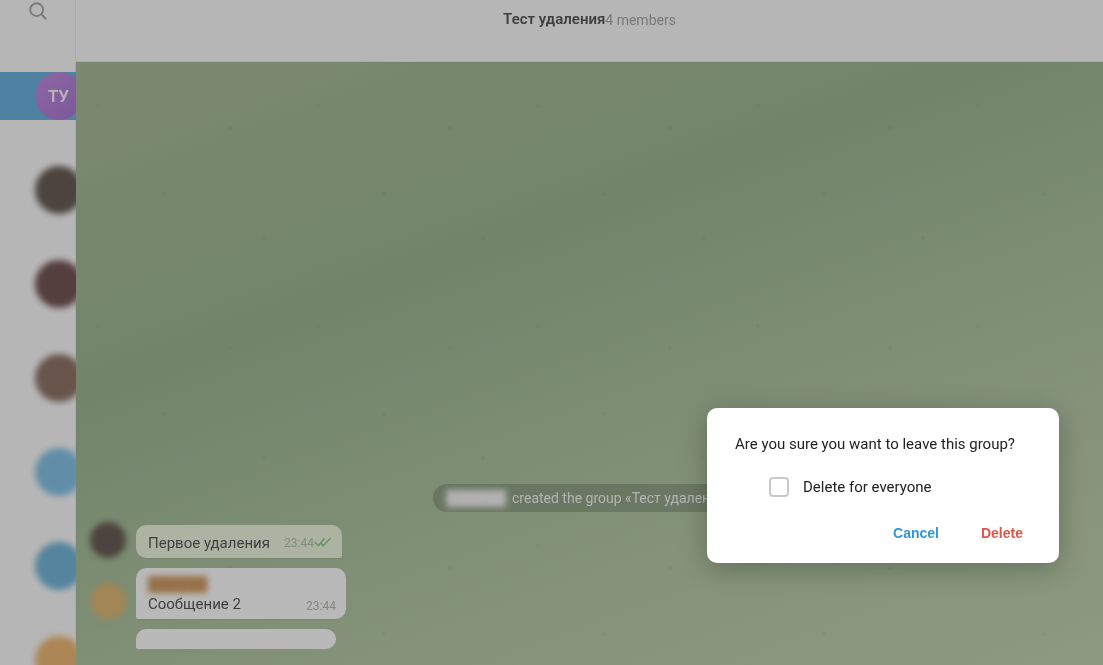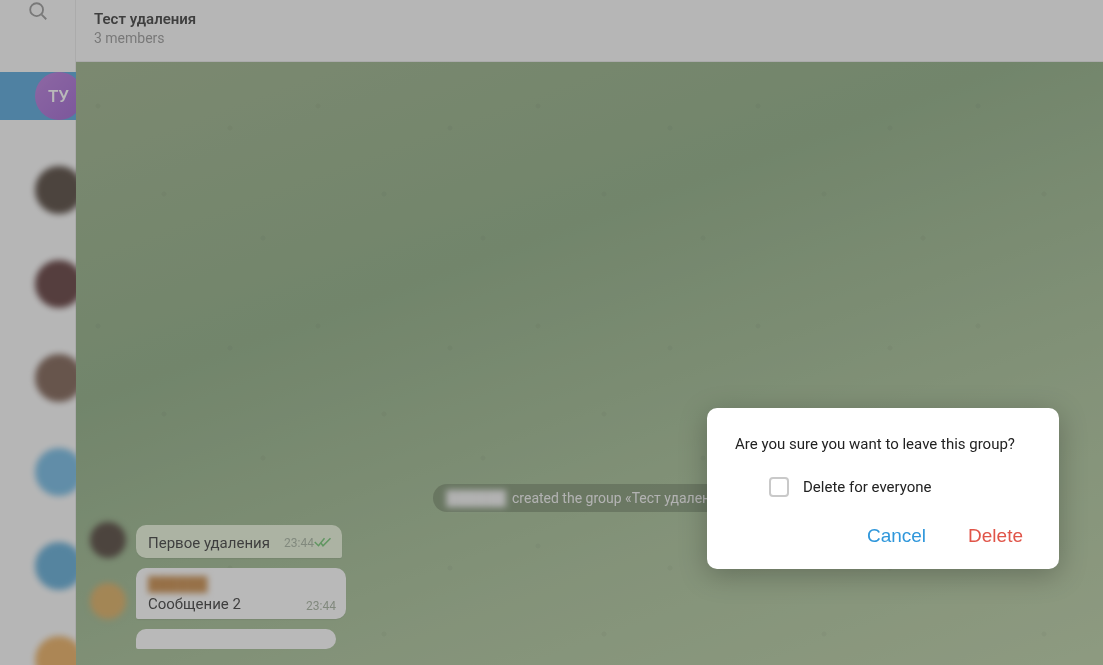--- a/index.html
+++ b/index.html
@@ -7,21 +7,21 @@
   .app { position: relative; width: 1103px; height: 665px; display: flex; }
   .sidebar { width: 76px; height: 100%; background: #fafafa; border-right: 1px solid #e6e6e6; display: flex; flex-direction: column; align-items: center; }
   .search-cell { width: 100%; height: 62px; display: flex; align-items: center; justify-content: center; }
   .search-icon svg { width: 22px; height: 22px; stroke: #8a8a8a; fill: none; stroke-width: 2; }
   .chat-item { width: 90px; height: 66px; display: flex; align-items: center; justify-content: flex-end; position: relative; margin-top: 46px; }
   .chat-item.active { background: #3e99d6; }
   .avatar { width: 48px; height: 48px; border-radius: 50%; display: flex; align-items: center; justify-content: center; color: #fff; font-size: 17px; font-weight: 500; }
   .avatar.purple { background: linear-gradient(135deg,#b06bd8,#8e4bc9); }
   .avatar.pix { filter: blur(3px); }
   .main { flex: 1; display: flex; flex-direction: column; height: 100%; }
-  .header { height: 62px; padding: 10px 18px 8px 18px; background: #fafafa; border-bottom: 1px solid #e6e6e6; display: flex; flex-direction: column; }
+  .header { height: 62px; padding: 10px 18px 8px 18px; background: #fafafa; border-bottom: 1px solid #e6e6e6; display: flex; flex-direction: row; justify-content: center; }
   .header-title { color: #222; font-size: 15px; font-weight: 600; }
   .header-sub { color: #8a8a8a; font-size: 14px; margin-top: 2px; }
   .chat-area { flex: 1; position: relative; background: linear-gradient(160deg,#8fa87b 0%,#7ea172 35%,#9db98a 70%,#b0c798 100%); overflow: hidden; }
   .chat-bg { position: absolute; inset: 0; opacity: 0.18; background-image:
     radial-gradient(circle at 10% 20%, rgba(0,0,0,0.25) 0 2px, transparent 3px),
     radial-gradient(circle at 40% 60%, rgba(0,0,0,0.25) 0 2px, transparent 3px),
     radial-gradient(circle at 70% 30%, rgba(0,0,0,0.25) 0 2px, transparent 3px),
     radial-gradient(circle at 85% 80%, rgba(0,0,0,0.25) 0 2px, transparent 3px);
     background-size: 220px 220px; }
   .messages { position: absolute; left: 0; right: 0; bottom: 0; padding: 0 14px 16px 14px; display: flex; flex-direction: column; align-items: flex-start; gap: 10px; }
@@ -39,21 +39,21 @@
   .bubble .time { color: #9aa893; font-size: 12px; }
   .checks svg { width: 18px; height: 12px; stroke: #5fbf60; fill: none; stroke-width: 2; }
   .partial-bubble { background: #ffffff; border-radius: 10px 10px 10px 2px; width: 200px; height: 20px; }
   .overlay { position: absolute; inset: 0; background: rgba(100,100,100,0.45); }
   .dialog { position: absolute; right: 44px; top: 408px; width: 352px; background: #fff; border-radius: 10px; box-shadow: 0 6px 28px rgba(0,0,0,0.25); padding: 26px 28px 18px 28px; }
   .dialog-text { color: #222; font-size: 15px; line-height: 1.4; }
   .dialog-check-row { margin-top: 22px; display: flex; align-items: center; gap: 14px; margin-left: 34px; }
   .checkbox { width: 20px; height: 20px; border: 2px solid #c9c9c9; border-radius: 4px; }
   .check-label { color: #222; font-size: 15px; }
   .dialog-actions { margin-top: 24px; display: flex; justify-content: flex-end; gap: 30px; padding-right: 2px; }
-  .btn { background: transparent; border: none; font-size: 19px; font-weight: 400; cursor: pointer; padding: 4px 6px; }
+  .btn { background: transparent; border: none; font-size: 14px; font-weight: 700; cursor: pointer; padding: 4px 6px; }
   .btn.primary { color: #2f97db; }
   .btn.danger { color: #e05448; }
 </style>
 </head>
 <body>
 
 <div class="app">
 
   <div class="sidebar">
     <div class="search-cell">
@@ -89,21 +89,21 @@
         <div class="avatar pix" style="background:#5fb0e0"></div>
       </div>
     <div class="chat-item">
         <div class="avatar pix" style="background:#d86b5f"></div>
       </div>
   </div>
 
   <div class="main">
     <div class="header">
       <div class="header-title">Тест удаления</div>
-      <div class="header-sub">3 members</div>
+      <div class="header-sub">4 members</div>
     </div>
     <div class="chat-area">
       <div class="chat-bg"></div>
       <div class="messages">
 
 
         <div class="center-row">
           <div class="service-pill">
             <span class="service-name">██████</span>
             <span>created the group «Тест удаления»</span>

